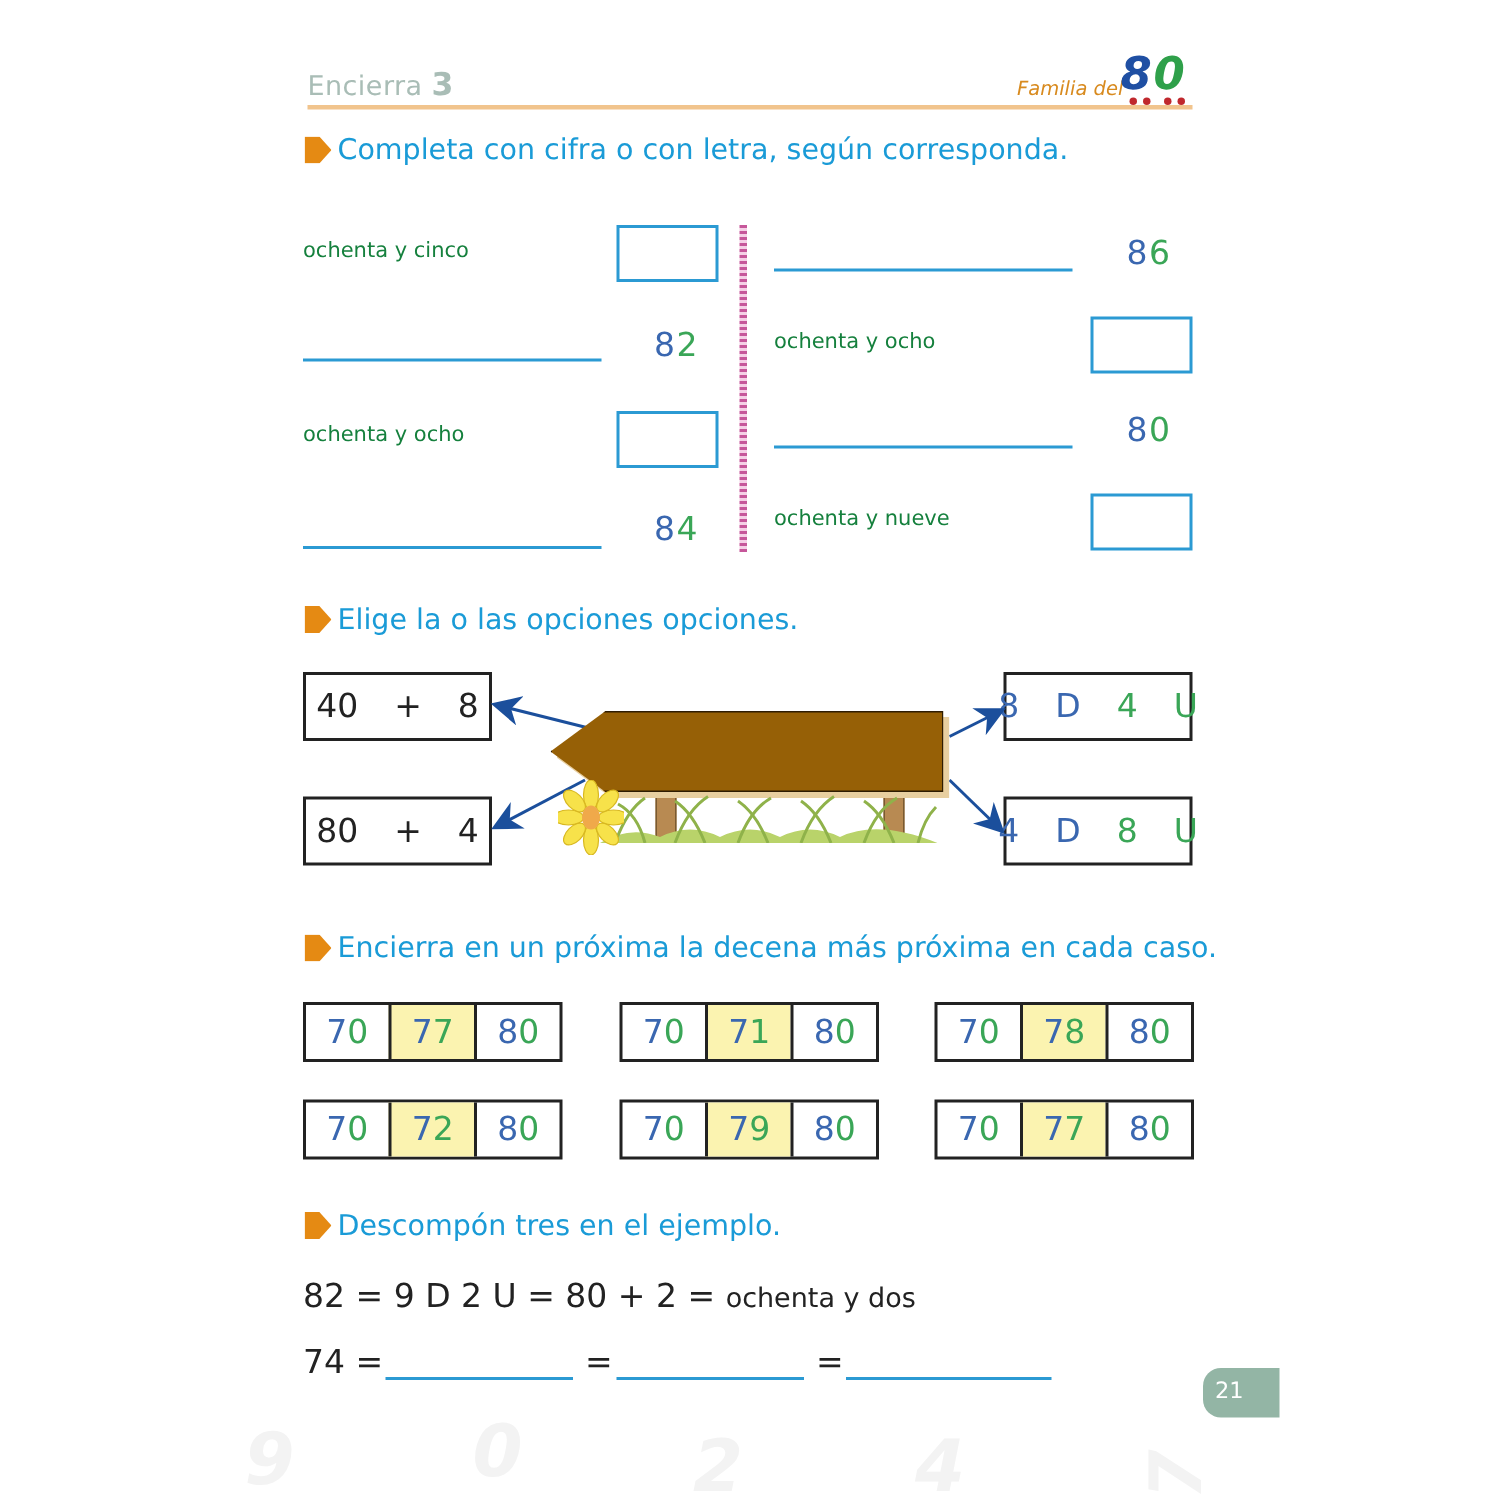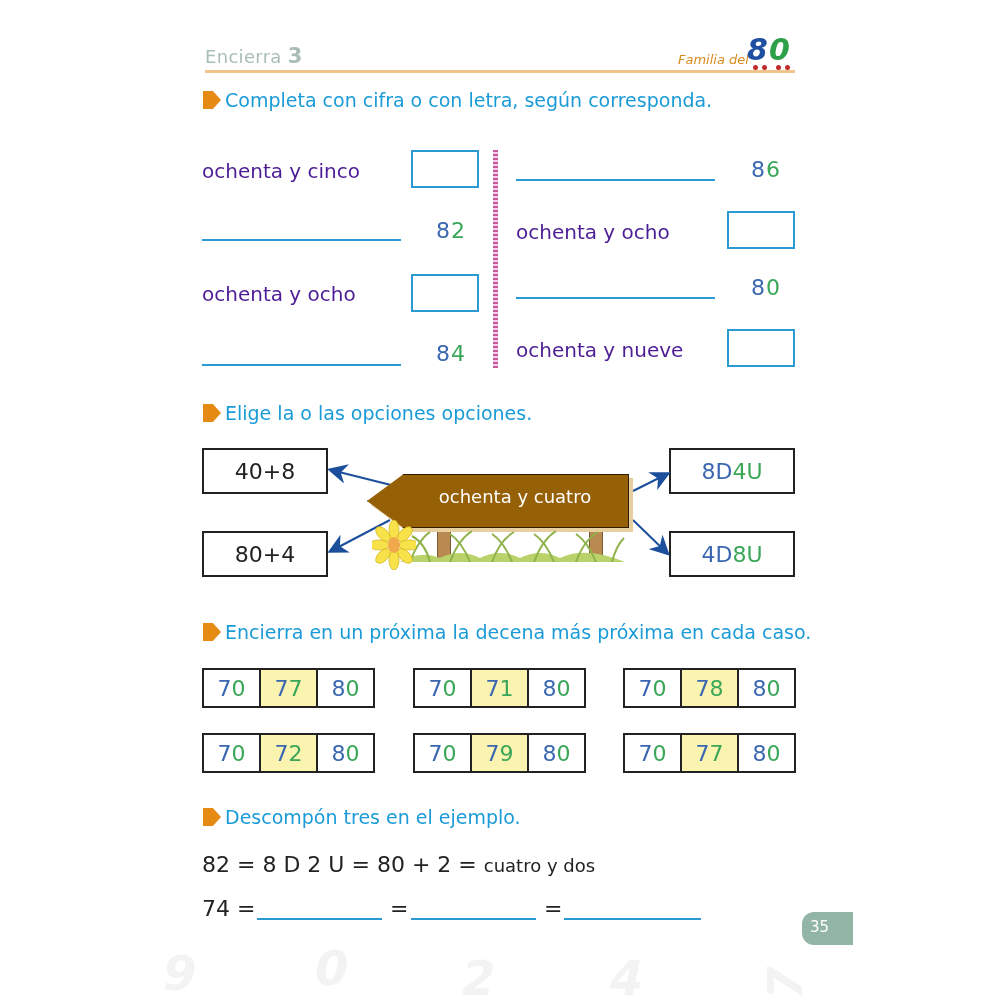--- a/index.html
+++ b/index.html
@@ -16,32 +16,32 @@
   .hdr-logo .d8 { position: absolute; left: 0; top: -4px; font-size: 30px; font-weight: bold; color: #1f4fa3; font-style: italic; }
   .hdr-logo .d0 { position: absolute; left: 22px; top: -4px; font-size: 30px; font-weight: bold; color: #2fa04a; font-style: italic; }
   .hdr-logo .feet { position: absolute; top: 29px; width: 5px; height: 5px; background: #c0282d; border-radius: 50%; }
   .hdr-rule { left: 205px; top: 70px; width: 590px; height: 3px; background: #f1c48d; }
 
   
   .sec-h { font-size: 19px; color: #1a9bd7; display: flex; align-items: center; white-space: nowrap; }
   .marker { width: 18px; height: 18px; background: #e58a13; clip-path: polygon(0 0, 55% 0, 100% 50%, 55% 100%, 0 100%); margin-right: 4px; flex: none; }
 
   
-  .s1-text { font-size: 20px; color: #4c1d95; }
+  .s1-text { font-size: 14px; color: #15803d; }
   .s1-box { width: 68px; height: 38px; border: 2px solid #2b9ad3; background: #fff; }
   .s1-line { height: 2px; background: #2b9ad3; }
   .num2 { font-size: 22px; letter-spacing: 1px; }
   .t-blue { color: #3a67b0; }
   .t-green { color: #3aa657; }
   .divider { left: 493px; top: 150px; width: 5px; height: 218px;
     background: repeating-linear-gradient(to bottom, #c6579a 0 2px, #f5d0e6 2px 4px); }
 
   
   .opt-box { width: 126px; height: 46px; border: 2px solid #222; background: #fff; display: flex; align-items: center; justify-content: center; font-size: 22px; }
-  .opt-box span { margin: 0 0; }
+  .opt-box span { margin: 0 12px; }
   .sign { left: 367px; top: 474px; width: 264px; height: 56px; }
   .sign-body { position: absolute; left: 0; top: 0; width: 262px; height: 54px; background: #966006; border: 1.5px solid #2e1c02;
     clip-path: polygon(14% 0, 100% 0, 100% 100%, 14% 100%, 0 50%); }
   .sign-shadow { position: absolute; left: 4px; top: 4px; width: 262px; height: 54px; background: #e8cfa0;
     clip-path: polygon(14% 0, 100% 0, 100% 100%, 14% 100%, 0 50%); }
   .sign-text { position: absolute; left: 40px; top: 12px; width: 216px; text-align: center; color: #fff; font-size: 18px; }
   .post { width: 14px; height: 40px; background: #b88a52; border: 1px solid #7a5a30; }
   .grass { left: 400px; top: 528px; width: 225px; height: 34px; }
   .flower { left: 372px; top: 520px; width: 44px; height: 50px; }
 
@@ -156,21 +156,20 @@
   <line x1="633" y1="491" x2="667" y2="474" stroke="#1b4f9c" stroke-width="2" marker-end="url(#ah)"></line>
   <line x1="633" y1="520" x2="667" y2="553" stroke="#1b4f9c" stroke-width="2" marker-end="url(#ah)"></line>
 </svg>
 
 <div class="abs post" style="left:437px; top:522px;"></div>
 <div class="abs post" style="left:589px; top:522px;"></div>
 
 <div class="abs sign">
   <div class="sign-shadow"></div>
   <div class="sign-body"></div>
-  <div class="sign-text">ochenta y cuatro</div>
 </div>
 
 <svg class="abs grass" viewBox="0 0 225 34">
   <path d="M0,34 Q20,22 40,30 Q60,20 80,30 Q100,20 120,30 Q140,20 160,30 Q185,18 225,34 Z" fill="#b9d36a"></path>
   <g stroke="#8fb24a" stroke-width="2" fill="none">
     <path d="M10,34 Q18,12 30,4"></path>
       <path d="M30,34 Q25,15 12,8"></path>
     <path d="M50,34 Q58,12 72,3"></path>
       <path d="M70,34 Q62,14 50,6"></path>
     <path d="M92,34 Q100,12 114,4"></path>
@@ -289,36 +288,36 @@
 </div>
 
 <div class="abs sec-h" style="left:203px; top:806px;">
   <span class="marker"></span>
   <span>Descompón tres en el ejemplo.</span>
 </div>
 
 <div class="abs eq" style="left:202px; top:852px;">
   <span>82</span>
   <span>=</span>
-  <span>8 D 2 U</span>
+  <span>9 D 2 U</span>
   <span>=</span>
   <span>80 + 2</span>
   <span>=</span>
-  <small>cuatro y dos</small>
+  <small>ochenta y dos</small>
 </div>
 
 <div class="abs eq" style="left:202px; top:896px;">
   <span>74</span>
   <span>=</span>
 </div>
 <div class="abs blank" style="left:257px; top:918px; width:125px;"></div>
 <div class="abs eq" style="left:390px; top:896px;">=</div>
 <div class="abs blank" style="left:411px; top:918px; width:125px;"></div>
 <div class="abs eq" style="left:544px; top:896px;">=</div>
 <div class="abs blank" style="left:564px; top:918px; width:137px;"></div>
 
-<div class="abs page-num">35</div>
+<div class="abs page-num">21</div>
 
 <div class="abs wm" style="left:163px; top:945px;">9</div>
 <div class="abs wm" style="left:315px; top:940px;">0</div>
 <div class="abs wm" style="left:462px; top:950px;">2</div>
 <div class="abs wm" style="left:610px; top:950px;">4</div>
 <div class="abs wm" style="left:768px; top:955px; transform: rotate(-90deg);">7</div>
 
 </body></html>

